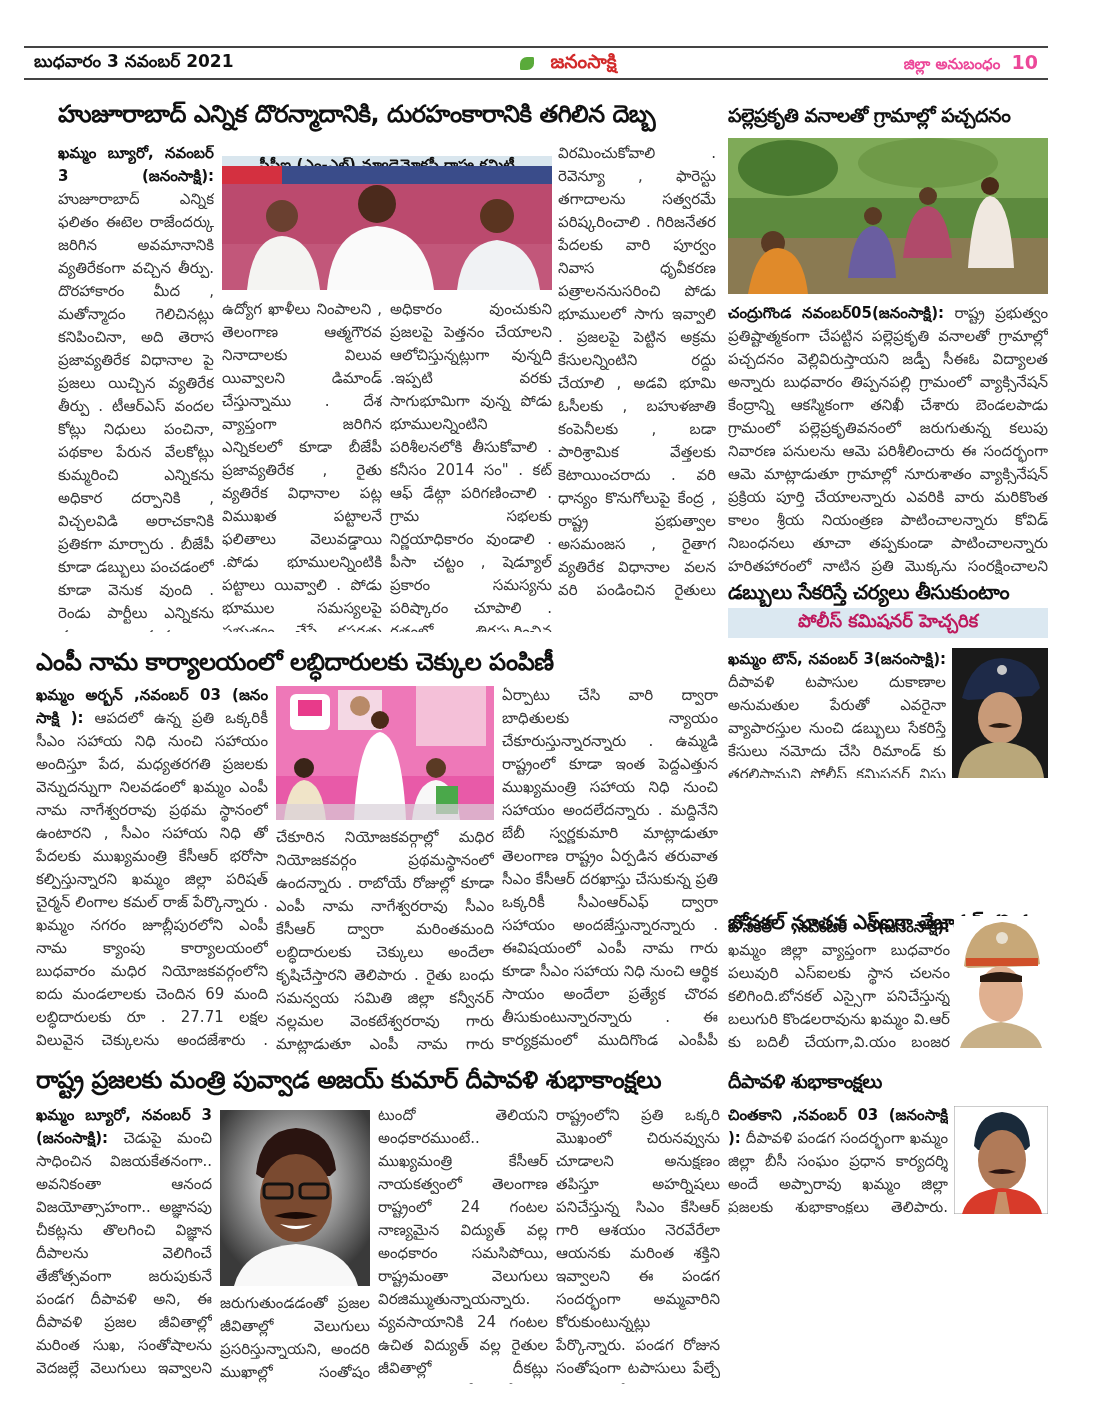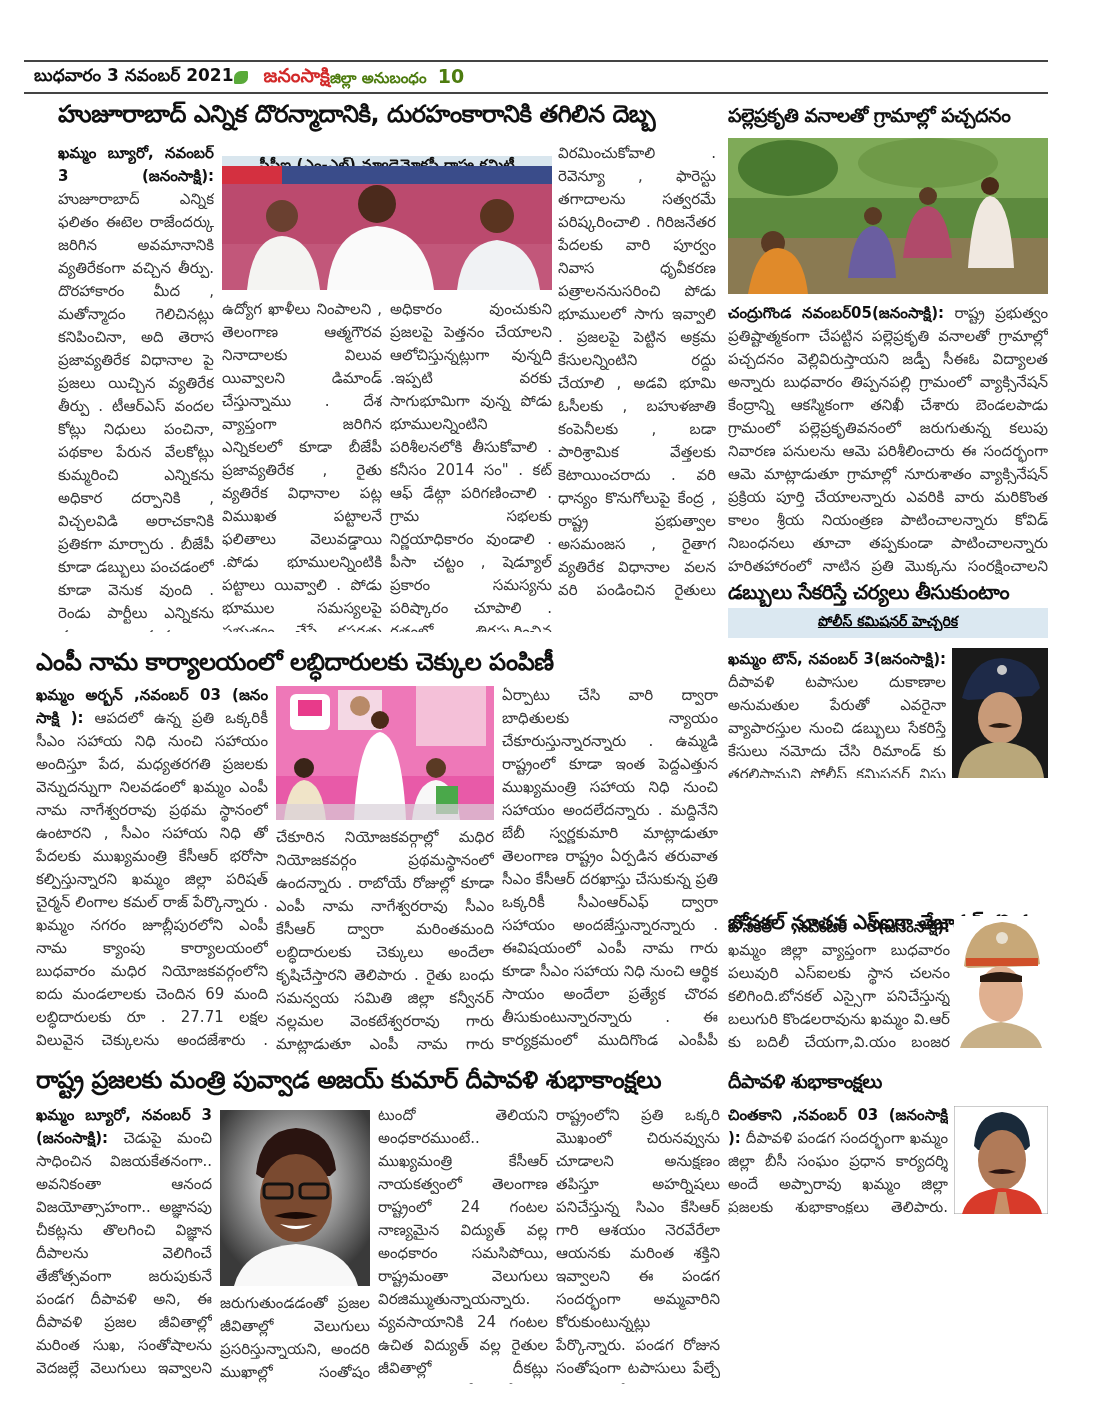--- a/index.html
+++ b/index.html
@@ -1,45 +1,45 @@
 <!DOCTYPE html>
 <html><head>
 <meta charset="utf-8">
 <style>
   * { box-sizing: border-box; margin: 0; padding: 0; }
   html, body { width: 1100px; height: 1418px; background: #ffffff; overflow: hidden; }
   body { position: relative; font-family: "DejaVu Sans", sans-serif; color: #222; }
 
   .masthead {
-    position: absolute; left: 24px; top: 60px; width: 1024px; height: 34px;
+    position: absolute; left: 24px; top: 46px; width: 1024px; height: 34px;
     border-top: 2px solid #444; border-bottom: 2px solid #444;
-    display: flex; align-items: center; justify-content: flex-start; padding: 0 10px;
+    display: flex; align-items: center; justify-content: space-between; padding: 0 10px;
   }
   .mh-date { font-size: 17px; font-weight: bold; color: #111; }
   .mh-logo { display: flex; align-items: center; gap: 16px; font-size: 19px; font-weight: bold; color: #d22a2a; }
   .mh-logo .leaf { width: 14px; height: 13px; background: #5aaa3a; border-radius: 50% 10% 50% 10%; }
-  .mh-page { font-size: 15px; font-weight: bold; color: #4d7c0f; }
+  .mh-page { font-size: 15px; font-weight: bold; color: #ec4899; }
   .mh-page .num { font-size: 19px; margin-left: 6px; }
 
   .headline { position: absolute; font-weight: bold; color: #111; white-space: nowrap; letter-spacing: -0.5px; }
   .h-xl { font-size: 24px; }
   .h-lg { font-size: 19px; }
   .h-md { font-size: 20px; text-align: right; }
 
   .col { position: absolute; font-size: 15px; line-height: 23px; color: #333; text-align: justify; overflow: hidden; }
   .col .dateline { font-weight: bold; color: #111; }
 
   .photo { position: absolute; overflow: hidden; }
   .caption-bar {
     position: absolute; background: #d9e6ee; color: #111; font-weight: bold;
     font-size: 15px; display: flex; align-items: center; justify-content: center;
   }
   .subhead-bar {
-    position: absolute; background: #dbe8f1; color: #000000; font-weight: bold;
-    font-size: 14px; display: flex; align-items: center; justify-content: center; text-decoration: underline;
+    position: absolute; background: #dbe8f1; color: #be185d; font-weight: bold;
+    font-size: 18px; display: flex; align-items: center; justify-content: center;
   }
 </style>
 </head>
 <body>
 
 <div class="masthead">
   <span class="mh-date">బుధవారం 3 నవంబర్ 2021</span>
   <span class="mh-logo">
     <span class="leaf"></span>
     <span>జనంసాక్షి</span>

